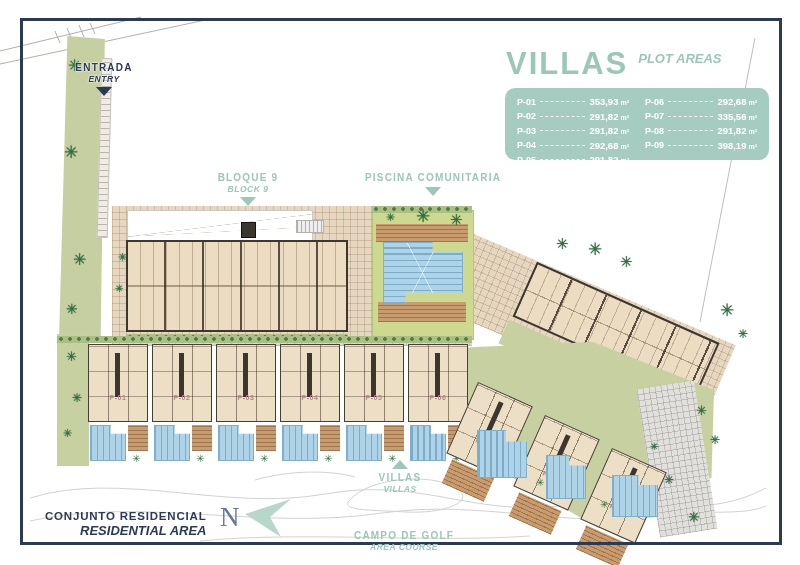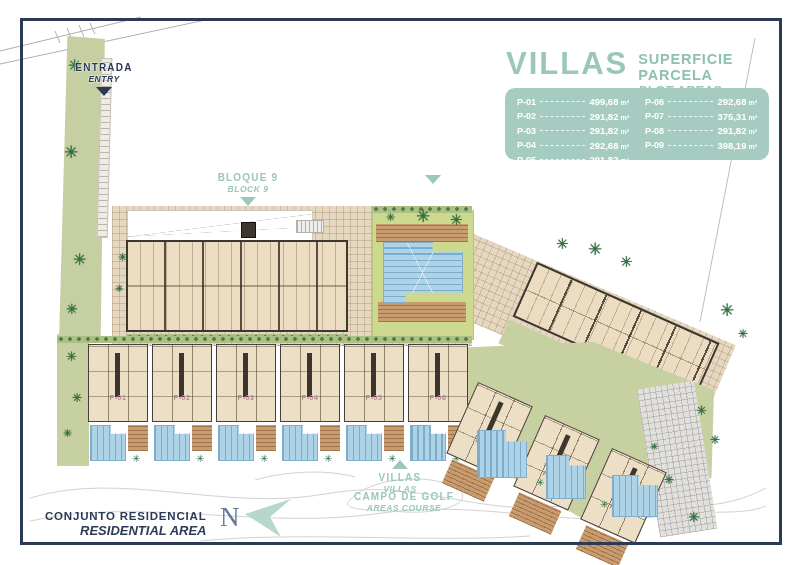--- a/index.html
+++ b/index.html
@@ -252,59 +252,59 @@
     <div class="tri navy-t"></div>
   </div>
 
   <div class="t-label" style="left:198px;top:172px;width:100px;">
     <span class="l1">BLOQUE 9</span>
     <span class="l2">BLOCK 9</span>
     <div class="tri"></div>
   </div>
 
   <div class="t-label" style="left:343px;top:172px;width:180px;">
+    <span class="l1">PISCINA COMUNITARIA</span>
     <div class="tri"></div>
   </div>
 
 
   <div class="t-label" style="left:360px;top:460px;width:80px;">
     <div class="tri-up"></div>
     <span class="l1">VILLAS</span>
     <span class="l2">VILLAS</span>
   </div>
 
-  <div class="t-label" style="left:334px;top:491px;width:140px;">
+  <div class="t-label" style="left:334px;top:530px;width:140px;">
     <span class="l1">CAMPO DE GOLF</span>
-    <span class="l2">AREAS COURSE</span>
+    <span class="l2">AREA COURSE</span>
   </div>
 
   <div class="resid">
     <span class="l1">CONJUNTO RESIDENCIAL</span>
     <span class="l2">RESIDENTIAL AREA</span>
   </div>
 
   <span class="north-n">N</span>
   <svg class="abs" style="left:243px;top:497px;" width="52" height="42" viewBox="0 0 52 42">
     <polygon points="2,17 48,2 27,20 38,40" fill="#b7d7ca"></polygon>
   </svg>
 
   <div class="legend-title">
     <span class="big">VILLAS</span>
     <span class="legend-sub">
-      <span class="s1">SUPERFICIE PARCELA</span>
       <span class="s2">PLOT AREAS</span>
     </span>
   </div>
 
   <div class="panel">
     <div class="pcol">
       <div class="lrow">
         <span>P-01</span>
         <span class="leader"></span>
-        <span class="pval"><b>499,68</b><span class="unit">m²</span></span>
+        <span class="pval"><b>353,93</b><span class="unit">m²</span></span>
       </div>
       <div class="lrow">
         <span>P-02</span>
         <span class="leader"></span>
         <span class="pval"><b>291,82</b><span class="unit">m²</span></span>
       </div>
       <div class="lrow">
         <span>P-03</span>
         <span class="leader"></span>
         <span class="pval"><b>291,82</b><span class="unit">m²</span></span>
@@ -322,21 +322,21 @@
     </div>
     <div class="pcol">
       <div class="lrow">
         <span>P-06</span>
         <span class="leader"></span>
         <span class="pval"><b>292,68</b><span class="unit">m²</span></span>
       </div>
       <div class="lrow">
         <span>P-07</span>
         <span class="leader"></span>
-        <span class="pval"><b>375,31</b><span class="unit">m²</span></span>
+        <span class="pval"><b>335,56</b><span class="unit">m²</span></span>
       </div>
       <div class="lrow">
         <span>P-08</span>
         <span class="leader"></span>
         <span class="pval"><b>291,82</b><span class="unit">m²</span></span>
       </div>
       <div class="lrow">
         <span>P-09</span>
         <span class="leader"></span>
         <span class="pval"><b>398,19</b><span class="unit">m²</span></span>

